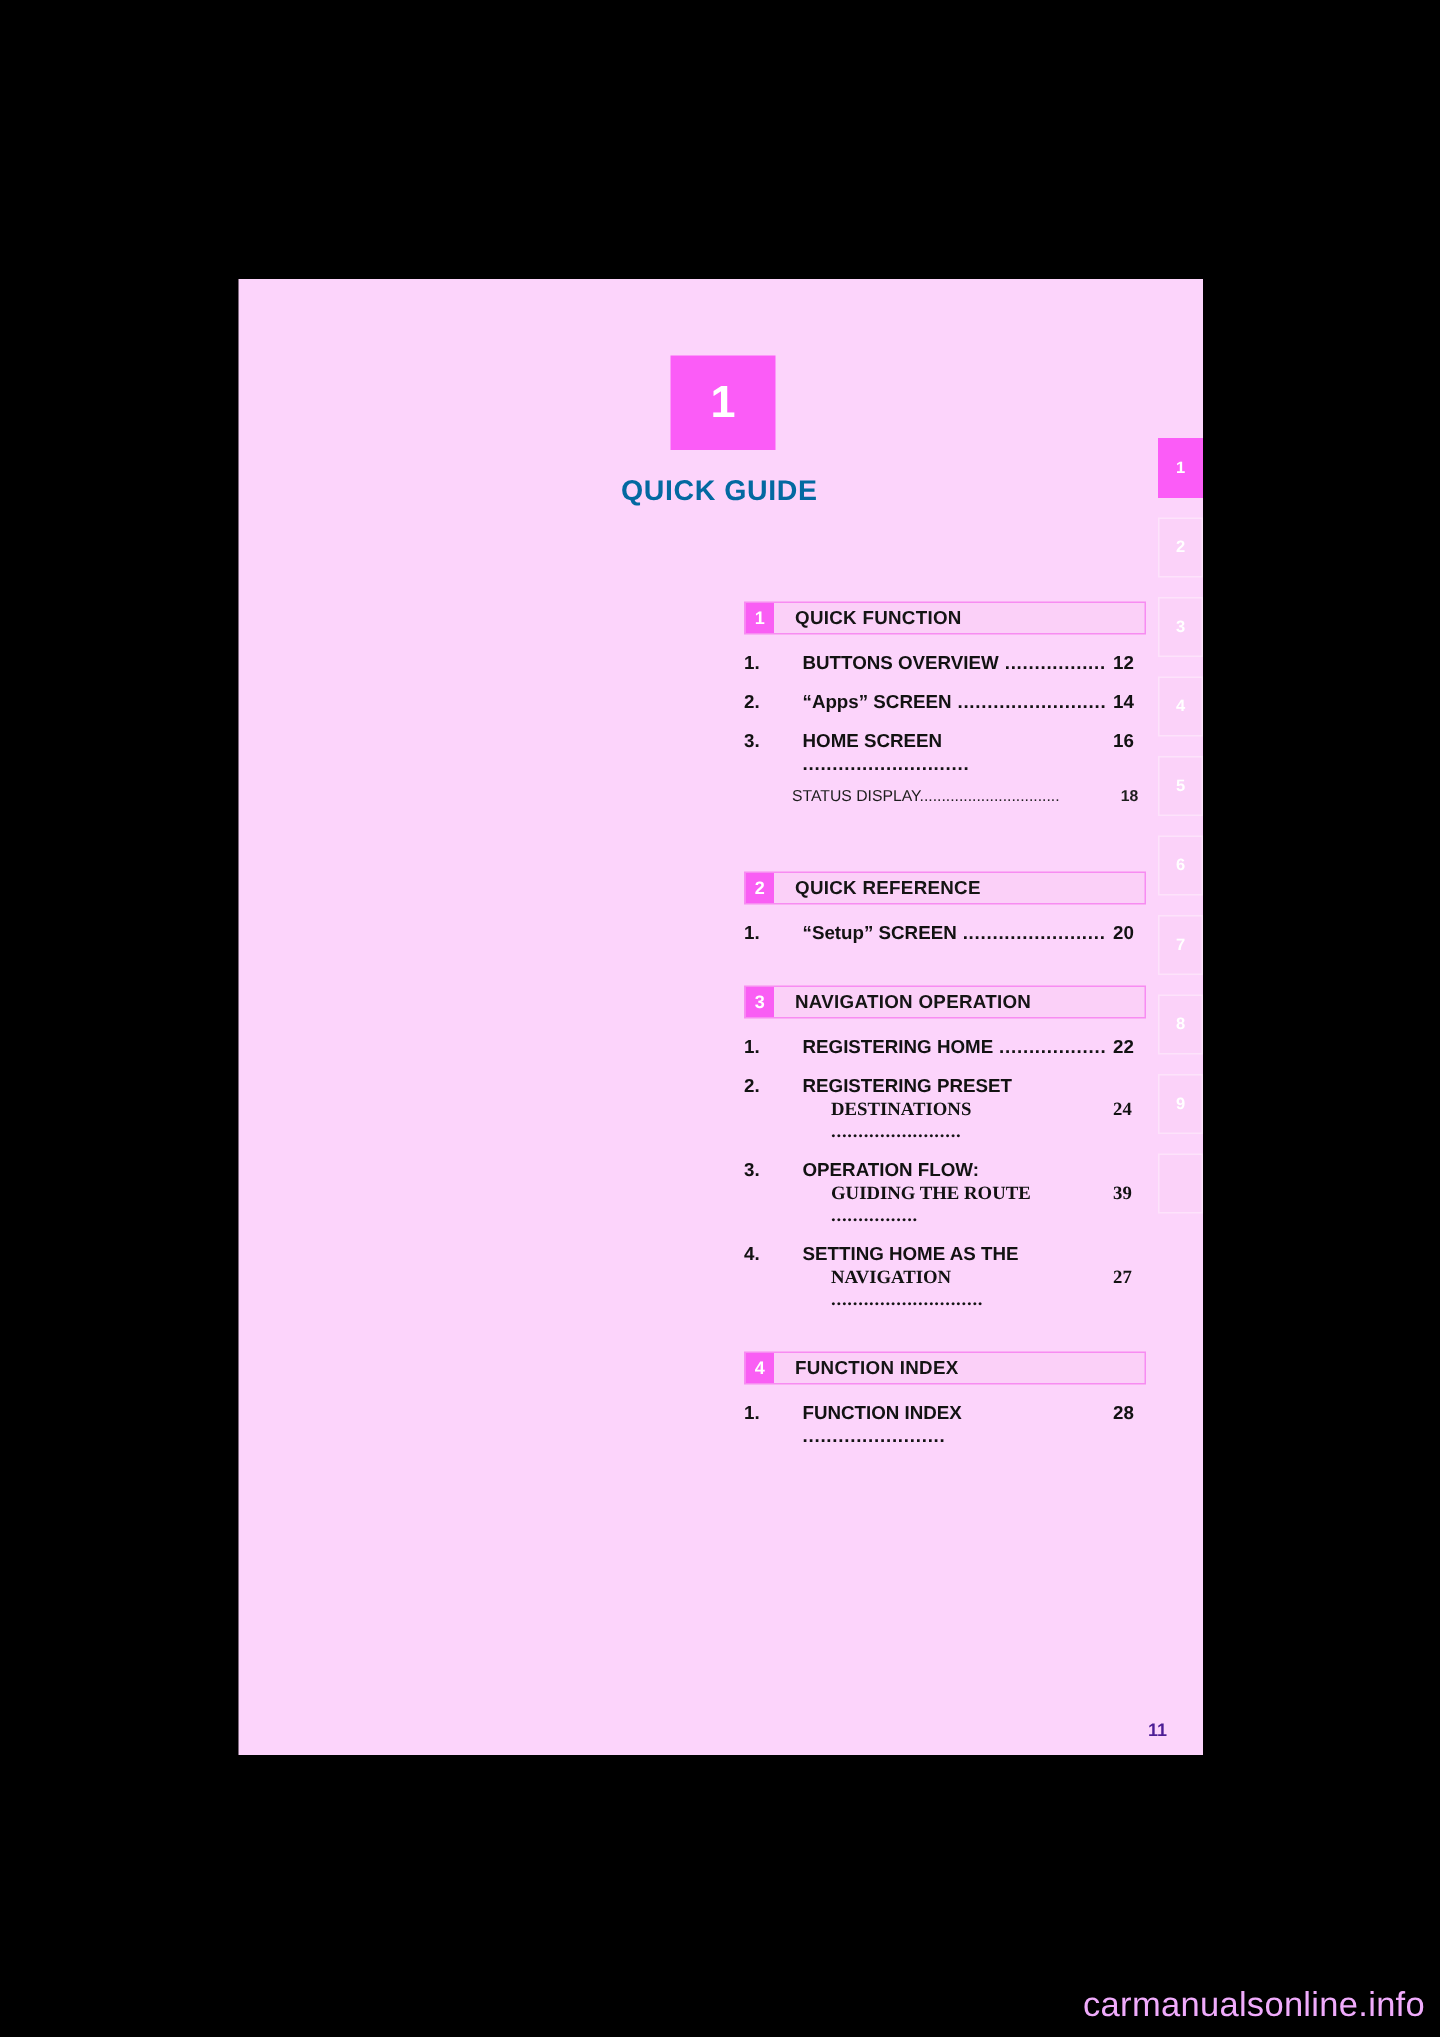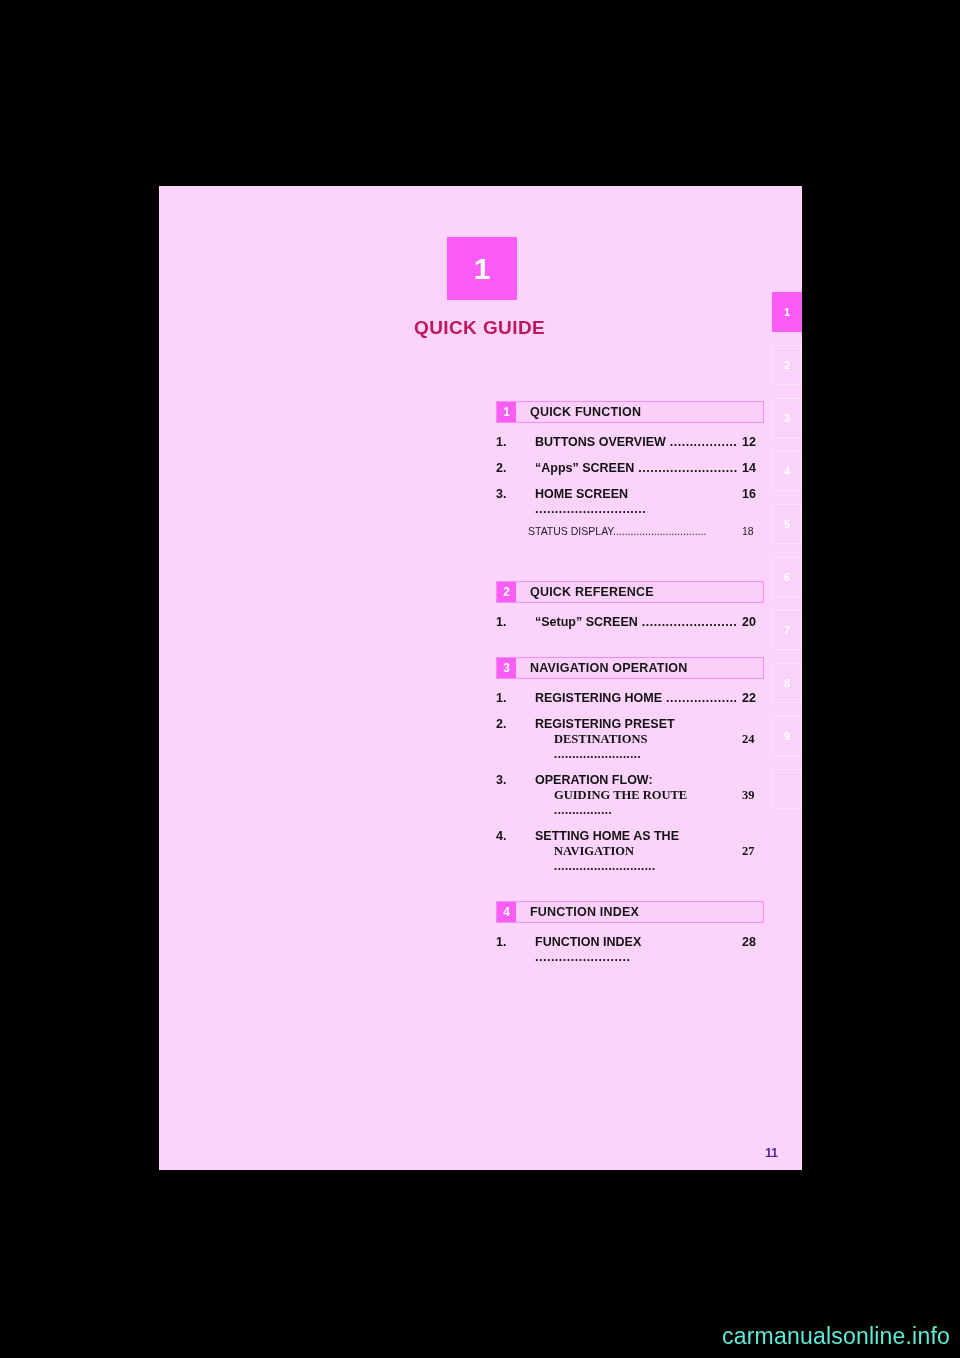--- a/index.html
+++ b/index.html
@@ -15,21 +15,21 @@
   
   #chapter-badge{
     position:absolute;left:288px;top:51px;width:70px;height:63px;
     background:#fb5cf7;color:#ffffff;
     font-size:30px;font-weight:bold;
     display:flex;align-items:center;justify-content:center;
     letter-spacing:0px;
   }
   #chapter-title{
     position:absolute;left:255px;top:131px;width:300px;
-    font-size:19px;font-weight:bold;color:#be185d;
+    font-size:19px;font-weight:bold;color:#0369a1;
     letter-spacing:.4px;
   }
 
   
   #toc{position:absolute;left:337px;top:215px;width:268px;}
 
   .sec-header{
     position:relative;height:22px;margin-bottom:12px;
     border:1px solid #f78cf2;background:#fbd0f8;
     box-sizing:border-box;display:flex;align-items:stretch;
@@ -66,21 +66,21 @@
   }
   .rowline{position:relative;padding-right:26px;}
 
   .subentry{
     position:relative;
     font-size:10.5px;font-weight:normal;color:#1d1d1d;
     margin-top:-4px;margin-bottom:27px;line-height:14px;
     margin-left:32px;padding-right:26px;
   }
   .subentry .pg{
-    position:absolute;right:0;top:0;width:22px;text-align:left;
+    position:absolute;right:0;top:0;width:22px;text-align:center;font-weight:bold;
   }
 
   .gap{height:16px;}
 
   
   #page-number{
     position:absolute;right:24px;bottom:10px;
     font-size:12px;font-weight:bold;color:#4c1d95;
   }
 
@@ -93,21 +93,21 @@
     box-sizing:border-box;
     display:flex;align-items:center;justify-content:center;
     font-size:11px;font-weight:bold;color:#ffffff;
     border:1px solid #fde3fb;background:#fbd2f9;
   }
   .tab.active{background:#fb5cf7;border-color:#fb5cf7;}
 
   
   #watermark{
     position:absolute;right:10px;bottom:8px;
-    font-size:23px;color:#5eead4;letter-spacing:.2px;
+    font-size:23px;color:#f0abfc;letter-spacing:.2px;
   }
 </style>
 </head>
 <body>
 
 <div id="page">
 
   <div id="chapter-badge">1</div>
 
   <div id="chapter-title">QUICK GUIDE</div>

